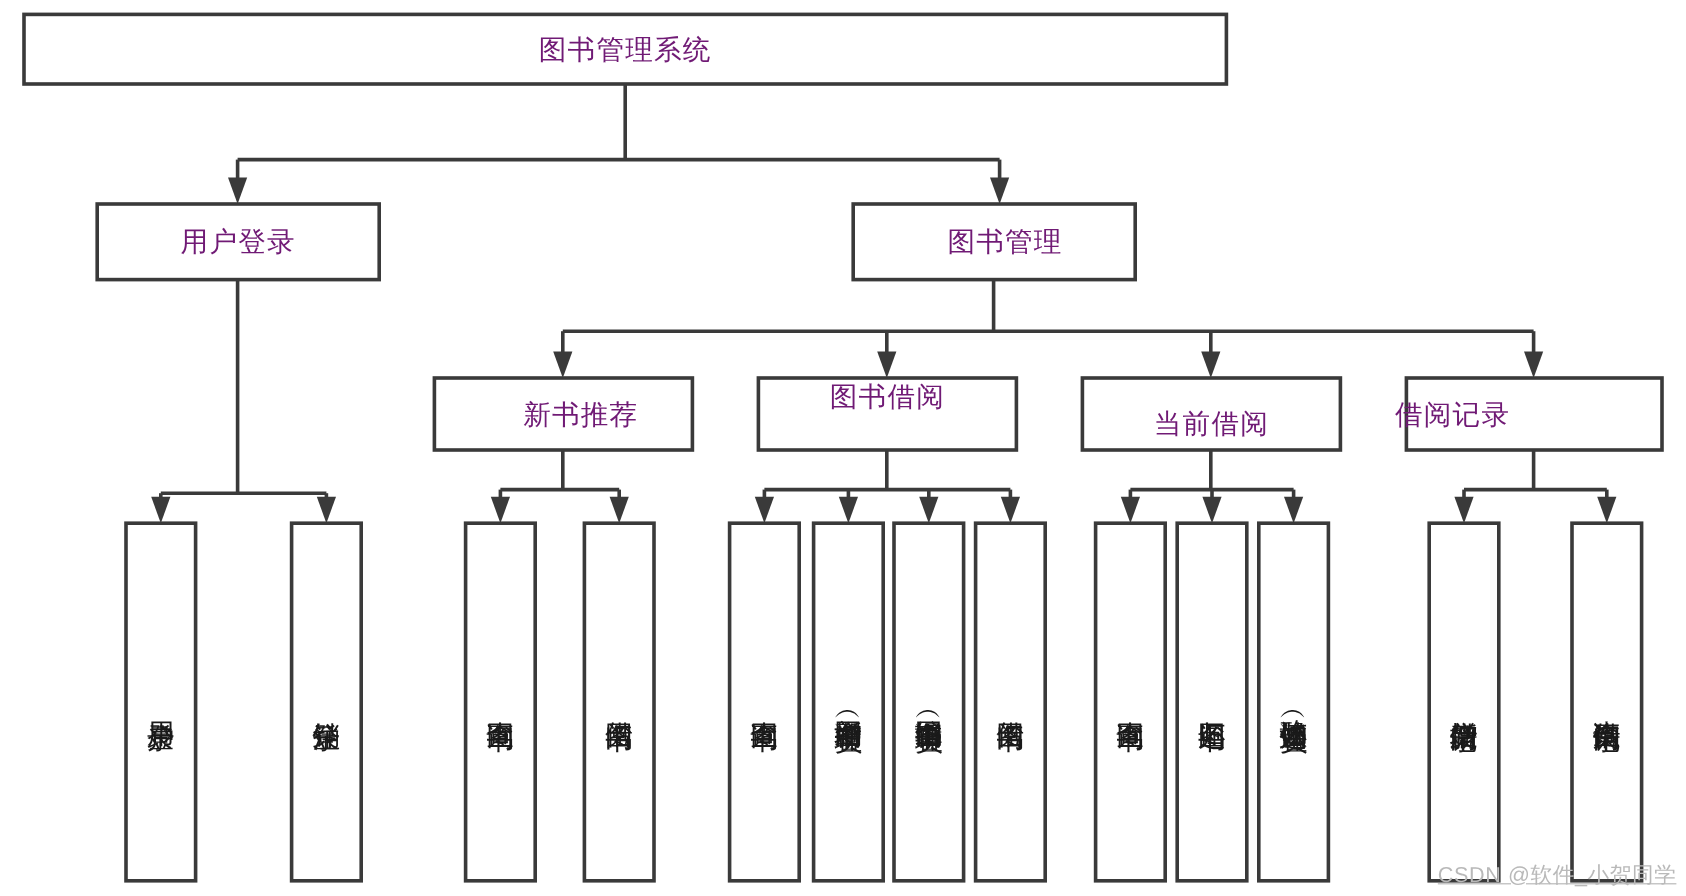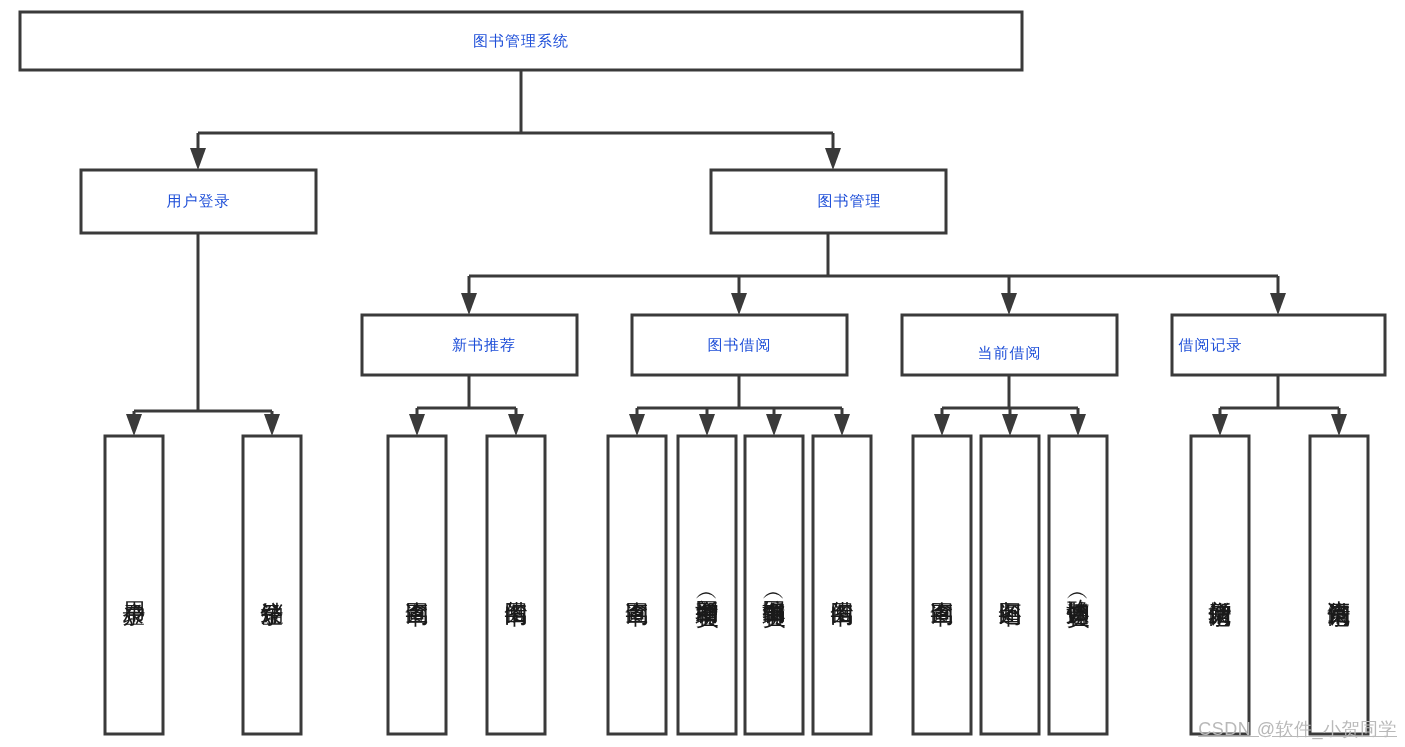--- a/index.html
+++ b/index.html
@@ -23,21 +23,21 @@
   }
   .vtext{
     writing-mode:vertical-rl;text-orientation:upright;
     font-size:23px;line-height:1.08;color:#1a1a1a;
     letter-spacing:1px;text-align:center;white-space:nowrap;
   }
   .htext-wrap{
     position:absolute;display:flex;align-items:center;justify-content:center;
     pointer-events:none;
   }
-  .htext{font-size:15px;color:#1d4ed8;letter-spacing:1px;white-space:nowrap;}
+  .htext{font-size:23px;color:#701a75;letter-spacing:1px;white-space:nowrap;}
 </style>
 </head>
 <body>
 
 <svg id="diagram" viewBox="0 0 1405 747">
   <g id="connector-layer">
 
     <path class="connector" d="M521,70 L521,133"></path>
     <path class="connector" d="M198,133 L833,133"></path>
     <path class="connector" d="M198,133 L198,150"></path>
@@ -121,27 +121,27 @@
     </g>
 </svg>
 
 <div id="label-layer">
     <div class="htext-wrap" style="left: 20px; top: 12px; width: 1002px; height: 58px;">
       <div class="htext">图书管理系统</div>
     </div>
     <div class="htext-wrap" style="left: 81px; top: 170px; width: 235px; height: 63px;">
       <div class="htext">用户登录</div>
     </div>
-    <div class="htext-wrap" style="left: 711px; top: 170px; width: 253px; height: 63px; margin-left: 12px;">
+    <div class="htext-wrap" style="left: 711px; top: 170px; width: 253px; height: 63px;">
       <div class="htext">图书管理</div>
     </div>
     <div class="htext-wrap" style="left: 362px; top: 315px; width: 244px; height: 60px;">
       <div class="htext">新书推荐</div>
     </div>
-    <div class="htext-wrap" style="left: 632px; top: 315px; width: 215px; height: 60px;">
+    <div class="htext-wrap" style="left: 632px; top: 300px; width: 215px; height: 60px;">
       <div class="htext">图书借阅</div>
     </div>
     <div class="htext-wrap" style="left: 902px; top: 315px; width: 215px; height: 77px;">
       <div class="htext">当前借阅</div>
     </div>
     <div class="htext-wrap" style="left: 1104px; top: 315px; width: 213px; height: 60px;">
       <div class="htext">借阅记录</div>
     </div>
     <div class="vtext-wrap" style="left: 105px; top: 436px; width: 58px; height: 298px;">
       <div class="vtext">用户登录</div>

